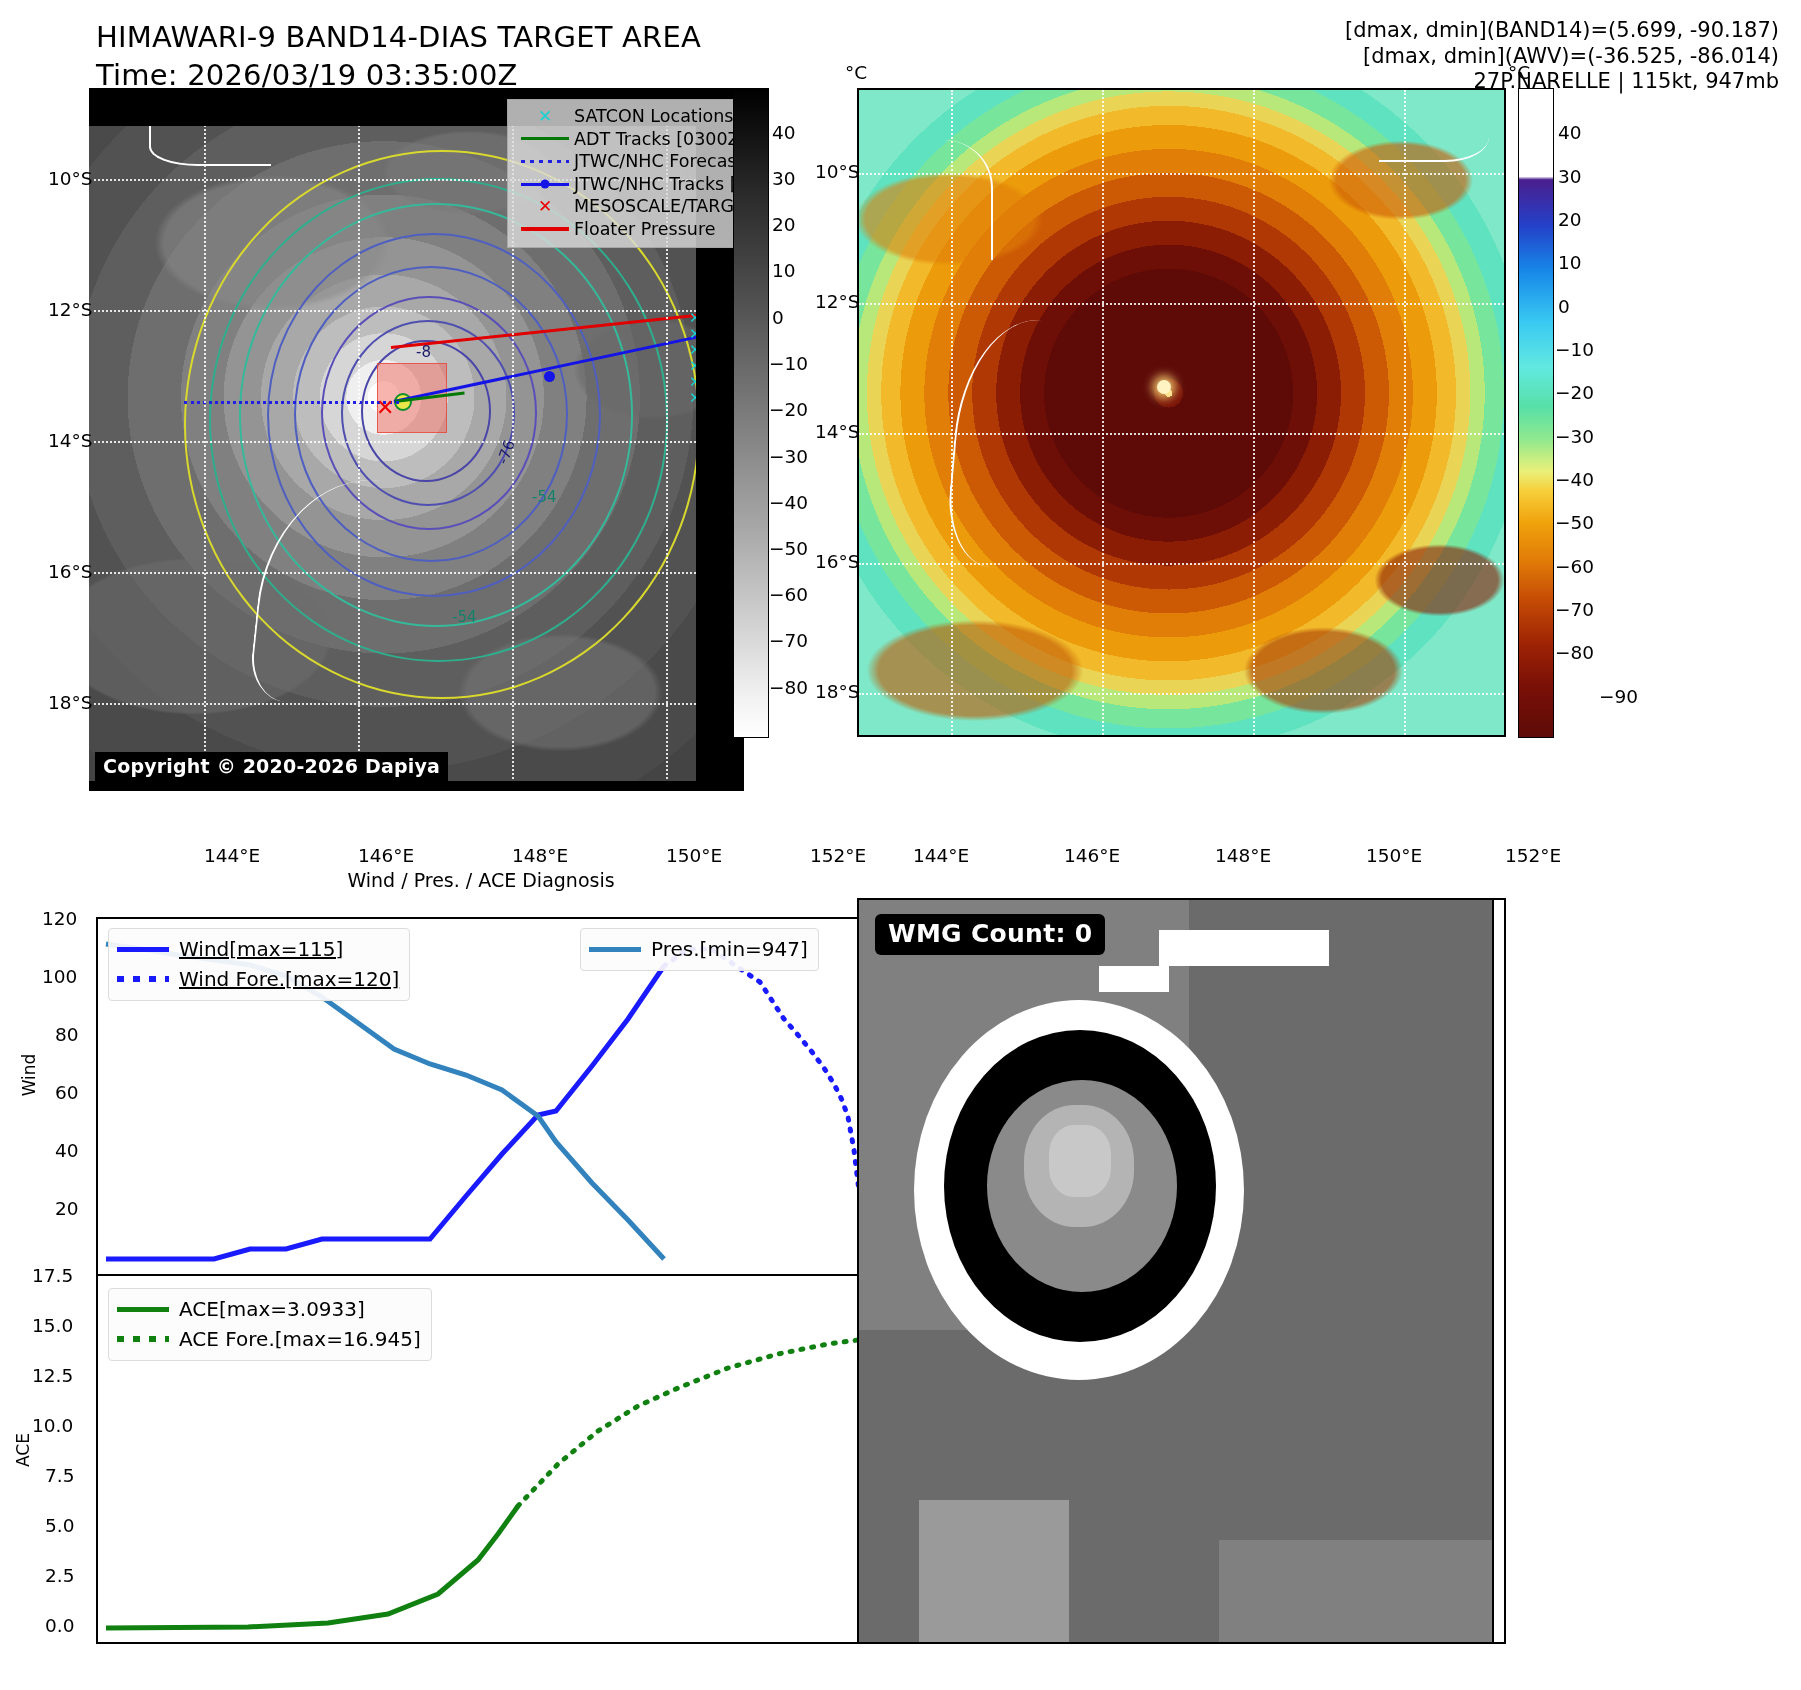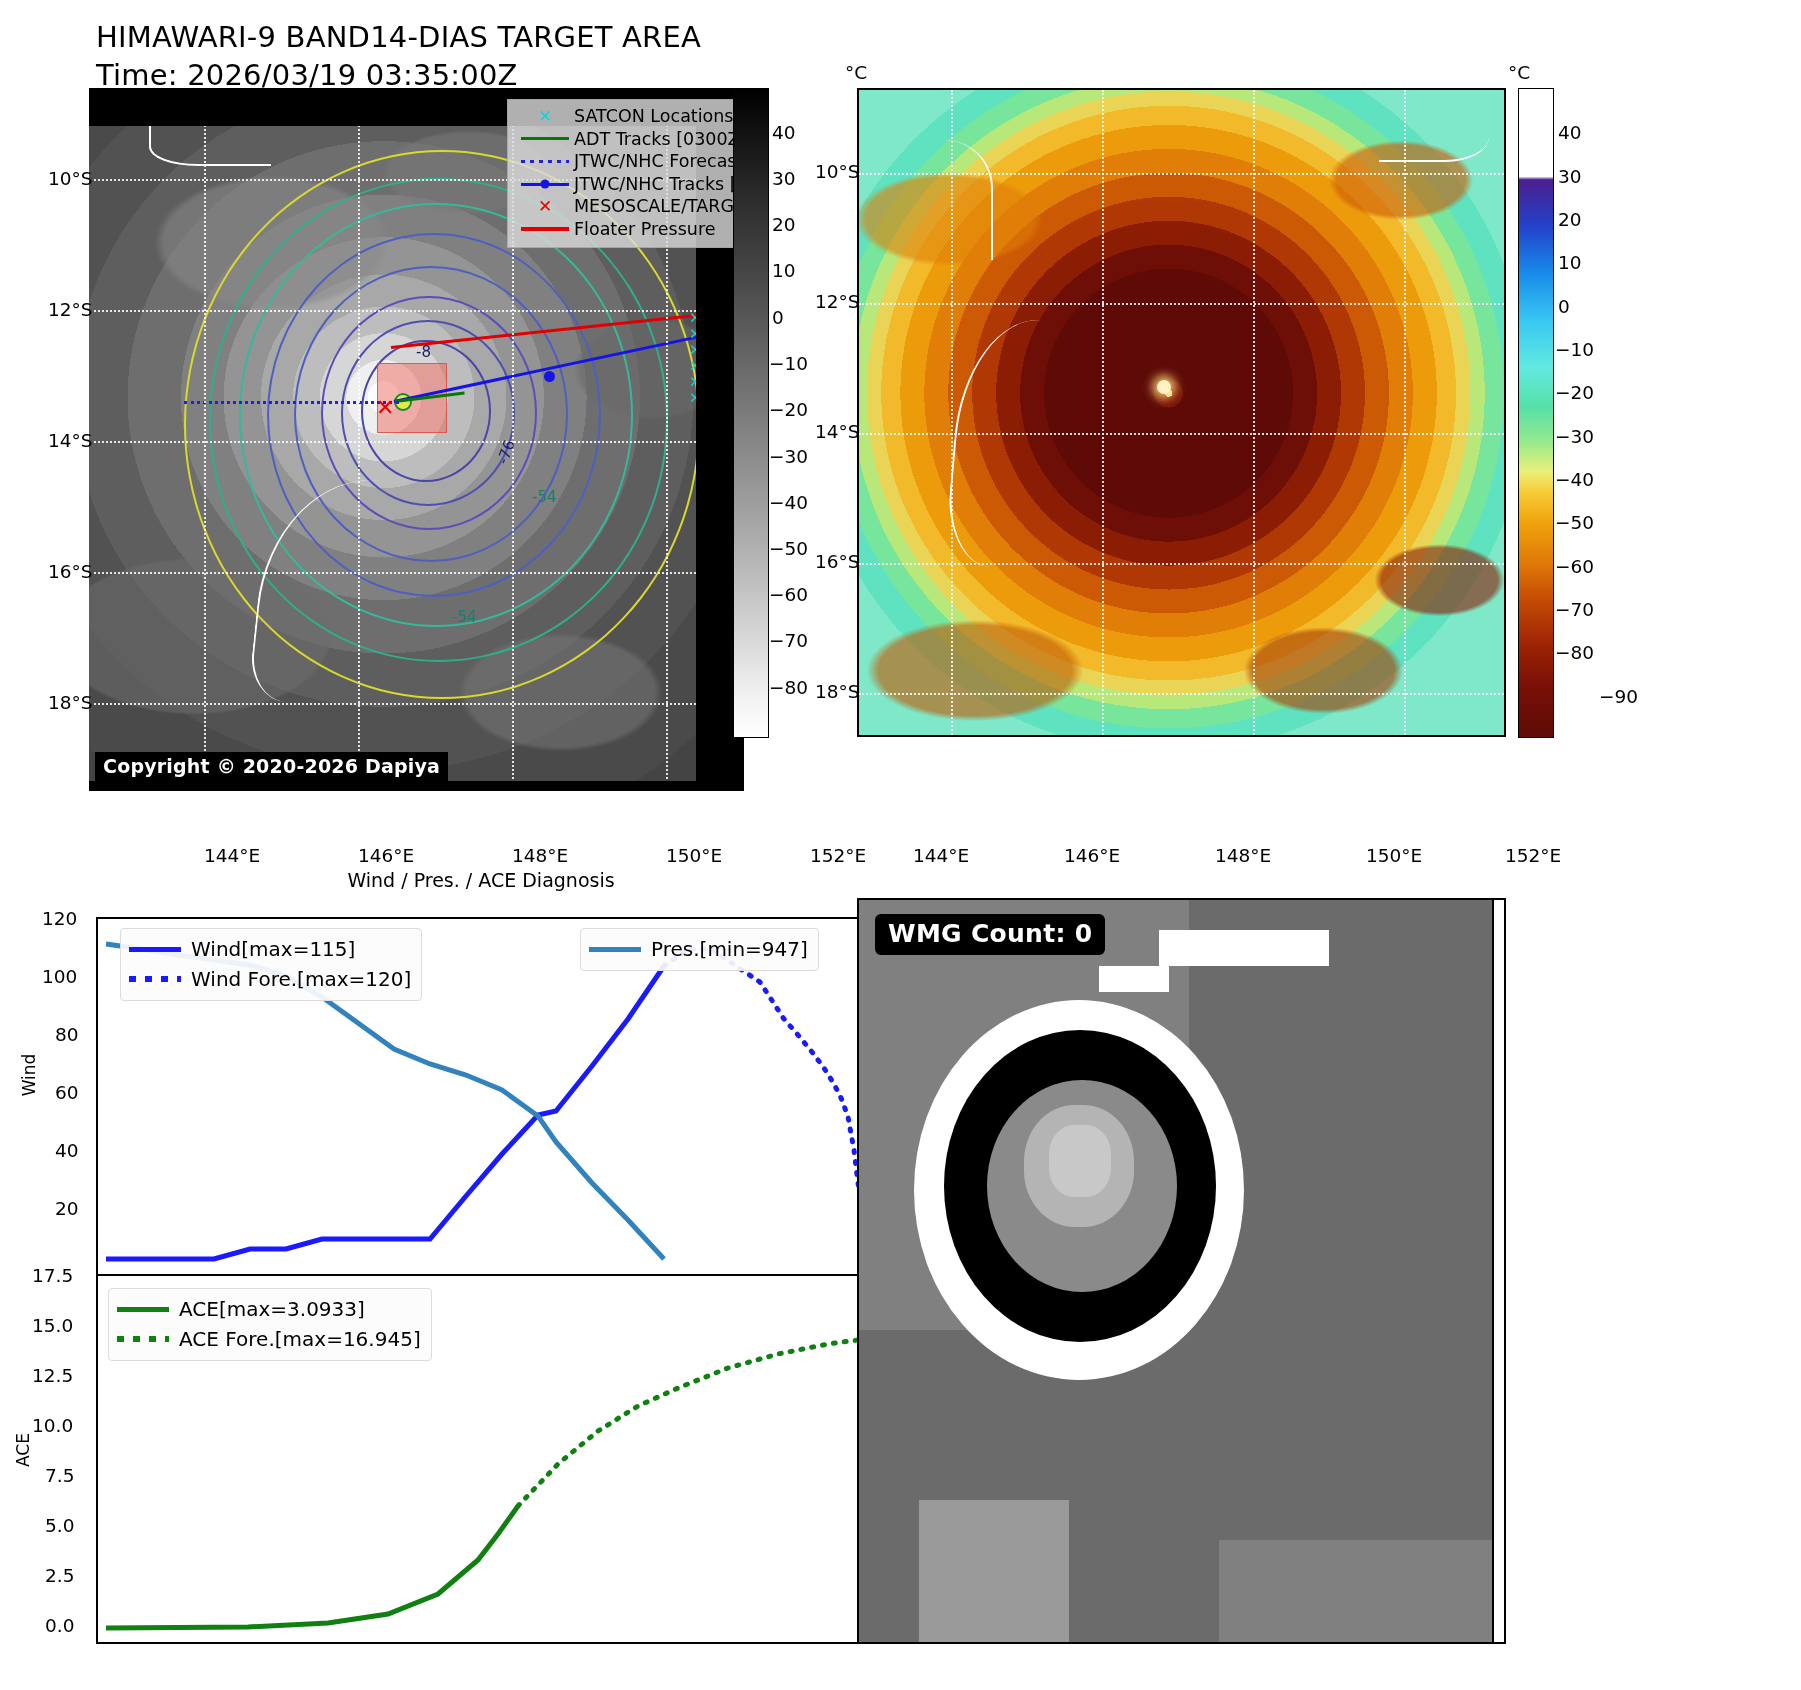--- a/index.html
+++ b/index.html
@@ -116,20 +116,25 @@
 </head>
 <body>
 
 <div class="page">
 
   <div class="abs" id="title-block">
     <div>HIMAWARI-9 BAND14-DIAS TARGET AREA</div>
     <div>Time: 2026/03/19 03:35:00Z</div>
   </div>
 
+  <div class="abs" id="header-info">
+    <div>[dmax, dmin](BAND14)=(5.699, -90.187)</div>
+    <div>[dmax, dmin](AWV)=(-36.525, -86.014)</div>
+    <div>27P.NARELLE | 115kt, 947mb</div>
+  </div>
 
   <div id="tl-panel" class="abs">
     <div class="ir-base"></div>
     <div class="ir-tex"></div>
 
     <div class="ring" style="left:150px;top:115px;width:390px;height:420px;border-width:2.2px;border-color:#35b99a;"></div>
     <div class="ring" style="left:178px;top:145px;width:330px;height:360px;border-width:2.2px;border-color:#4f5fc0;"></div>
     <div class="ring" style="left:205px;top:178px;width:270px;height:292px;border-width:2.2px;border-color:#4f5fc0;"></div>
     <div class="ring" style="left:232px;top:208px;width:212px;height:230px;border-width:2.2px;border-color:#5a4fb8;"></div>
     <div class="ring" style="left:252px;top:232px;width:170px;height:182px;border-width:2.2px;border-color:#4f4fb0;"></div>
@@ -314,21 +319,21 @@
 
   <div class="tick" style="left:880px;top:910px;">1010</div>
   <div class="tick" style="left:880px;top:962px;">1000</div>
   <div class="tick" style="left:880px;top:1014px;">990</div>
   <div class="tick" style="left:880px;top:1066px;">980</div>
   <div class="tick" style="left:880px;top:1118px;">970</div>
   <div class="tick" style="left:880px;top:1170px;">960</div>
   <div class="tick" style="left:880px;top:1222px;">950</div>
   <div class="axlabel rot" style="left:940px;top:1068px;transform:rotate(-90deg);">Pressure</div>
 
-  <div class="plotlegend" style="left:120px;top:928px;">
+  <div class="plotlegend" style="left:108px;top:928px;text-decoration:underline;">
     <div class="row">
       <span class="key">
           <span class="pl-solid" style="background:#1a1aff;"></span>
         </span>
       <span>Wind[max=115]</span>
     </div>
     <div class="row">
       <span class="key">
           <span class="pl-dot" style="color:#1a1aff;"></span>
         </span>

